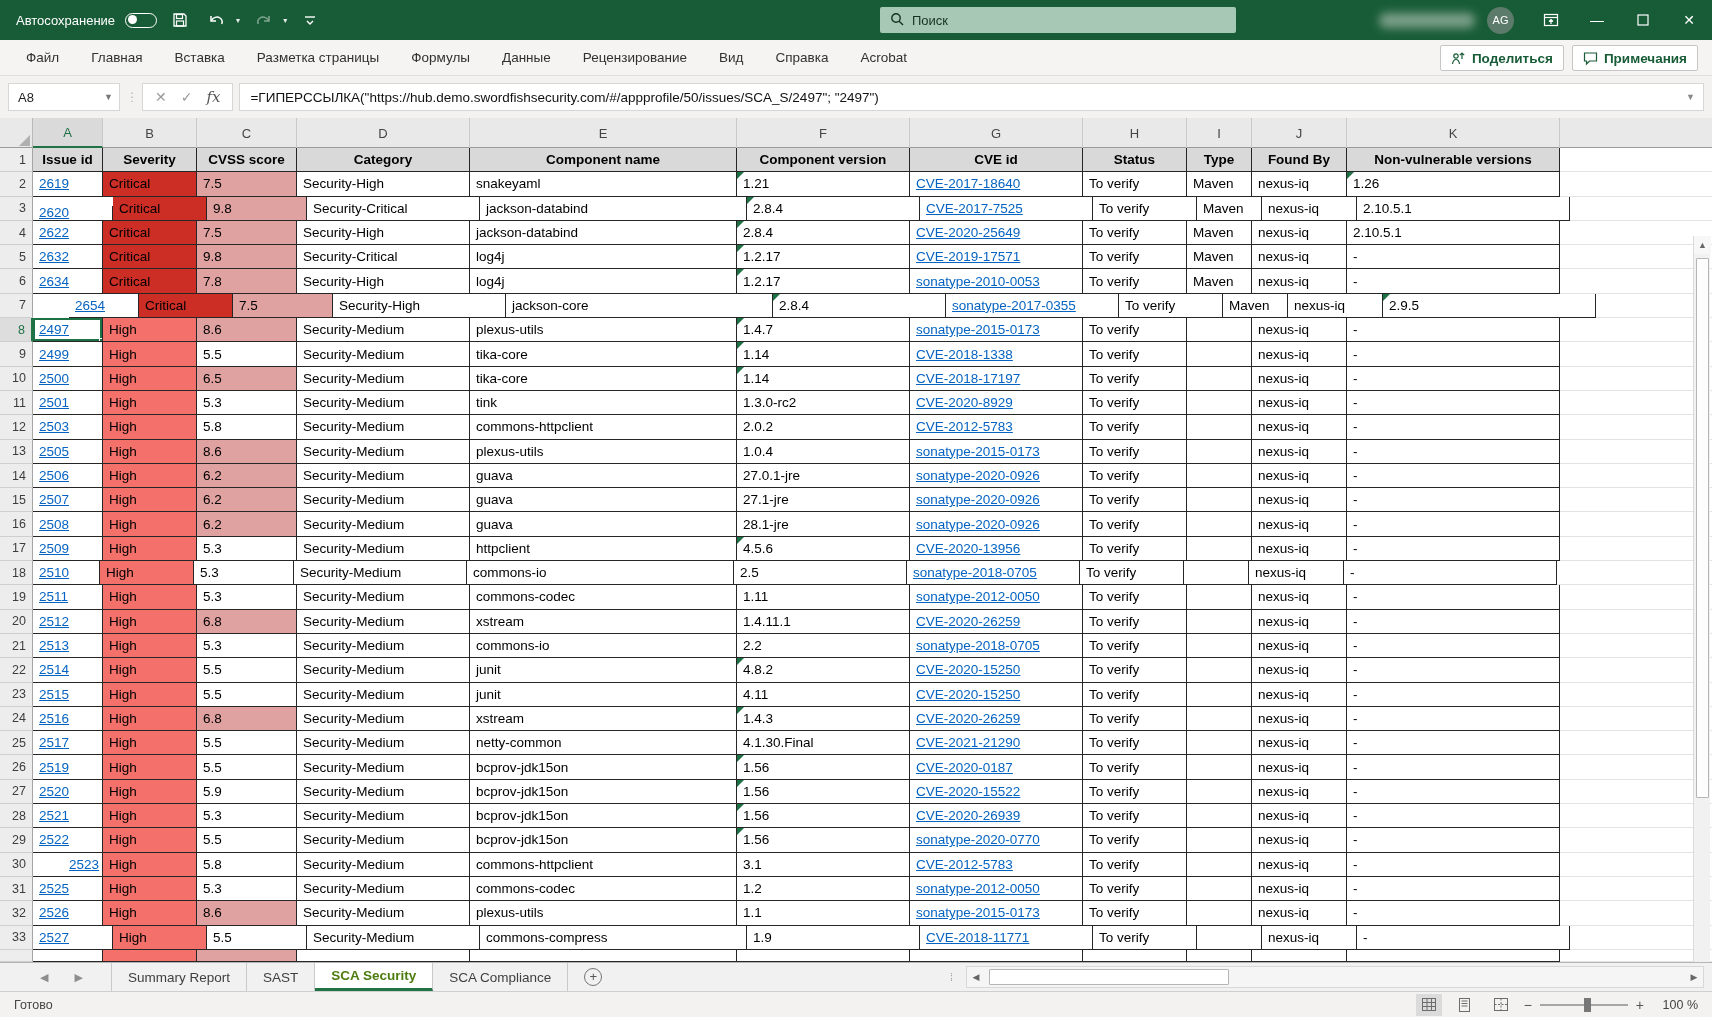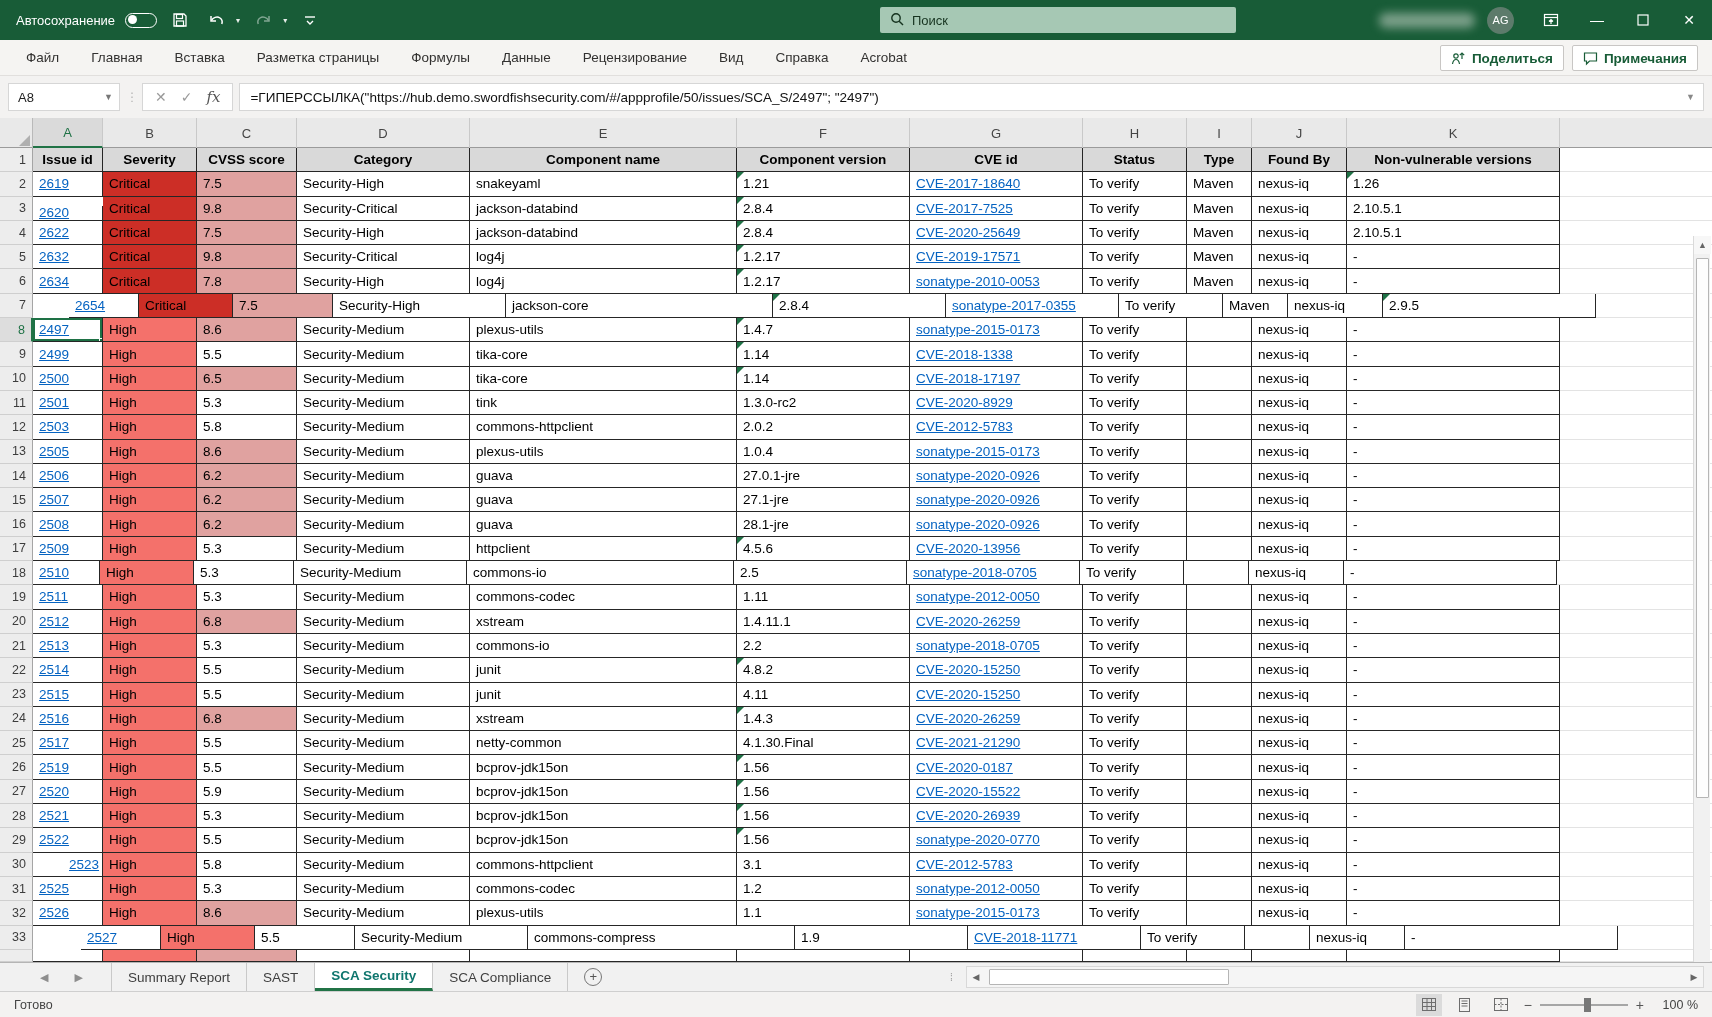--- a/index.html
+++ b/index.html
@@ -69,21 +69,21 @@
   .vscroll { position:absolute; right:2px; top:118px; width:17px; height:844px; background:#F1F1F1; border-left:1px solid #DADADA; }
   .vs-arrow { width:17px; height:18px; display:flex; align-items:center; justify-content:center; color:#666; font-size:9px; background:#F7F7F7; }
   .vs-thumb { position:absolute; left:2px; top:22px; width:13px; height:540px; background:#FDFDFD; border:1px solid #B5B5B5; border-radius:1px; }
 
   
   .tabbar { position:absolute; left:0; top:962px; width:1712px; height:29px; background:#F1F1F1; border-top:1px solid #B5B5B5; display:flex; align-items:stretch; }
   .nav-arrows { display:flex; align-items:center; gap:26px; padding:0 28px 0 40px; color:#8E8E8E; font-size:11px; }
   .stabs { display:flex; align-items:stretch; }
   .stab { display:flex; align-items:center; padding:0 16px; font-size:13.5px; color:#3f3f3f; border-right:1px solid #C9C9C9; white-space:nowrap; }
   .stab.first { border-left:1px solid #C9C9C9; }
-  .stab.active { background:#fff; color:#0f766e; font-weight:bold; border-bottom:3px solid #217346; }
+  .stab.active { background:#fff; color:#4d7c0f; font-weight:bold; border-bottom:3px solid #217346; }
   .addsheet { display:flex; align-items:center; margin-left:16px; }
   .addsheet .circ { width:18px; height:18px; border:1px solid #767676; border-radius:50%; color:#555; font-size:13px; line-height:16px; text-align:center; }
   .splitdots { position:absolute; left:950px; top:0; height:29px; display:flex; align-items:center; color:#9a9a9a; font-size:10px; letter-spacing:0; }
   .hscroll { position:absolute; left:966px; top:3px; width:738px; height:22px; background:#F5F5F5; border:1px solid #D8D8D8; display:flex; align-items:center; }
   .hs-arrow { width:18px; height:100%; display:flex; align-items:center; justify-content:center; color:#666; font-size:9px; }
   .hs-arrow.right { position:absolute; right:0; }
   .hs-thumb { position:absolute; left:22px; width:240px; height:16px; background:#FFFFFF; border:1px solid #B5B5B5; border-radius:1px; }
 
   
   .statusbar { position:absolute; left:0; top:991px; width:1712px; height:26px; background:#F3F2F1; border-top:1px solid #CFCFCF; display:flex; align-items:center; }
@@ -259,21 +259,21 @@
             <span class="lnk">CVE-2017-18640</span>
           </div>
           <div class="c" style="width: 104px;">To verify</div>
           <div class="c" style="width: 65px;">Maven</div>
           <div class="c" style="width: 95px;">nexus-iq</div>
           <div class="c" style="width: 213px;"><span class="tri"></span>1.26</div>
           <div class="sp"></div>
         </div>
         <div class="row">
           <div class="gut">3</div>
-          <div class="c" style="width: 70px; margin-top: 9px;">
+          <div class="c" style="width: 80px; margin-top: 9px;">
             <span class="lnk">2620</span>
           </div>
           <div class="c sev-crit" style="width: 94px;">Critical</div>
           <div class="c pink" style="width: 100px;">9.8</div>
           <div class="c" style="width: 173px;">Security-Critical</div>
           <div class="c" style="width: 267px;">jackson-databind</div>
           <div class="c" style="width: 173px;"><span class="tri"></span>2.8.4</div>
           <div class="c" style="width: 173px;">
             <span class="lnk">CVE-2017-7525</span>
           </div>
@@ -830,21 +830,21 @@
             <span class="lnk">sonatype-2015-0173</span>
           </div>
           <div class="c" style="width: 104px;">To verify</div>
           <div class="c" style="width: 65px;"></div>
           <div class="c" style="width: 95px;">nexus-iq</div>
           <div class="c" style="width: 213px;">-</div>
           <div class="sp"></div>
         </div>
         <div class="row">
           <div class="gut">33</div>
-          <div class="c" style="width: 80px; margin-left: 48px;">
+          <div class="c" style="width: 80px;">
             <span class="lnk">2527</span>
           </div>
           <div class="c sev-high" style="width: 94px;">High</div>
           <div class="c" style="width: 100px;">5.5</div>
           <div class="c" style="width: 173px;">Security-Medium</div>
           <div class="c" style="width: 267px;">commons-compress</div>
           <div class="c" style="width: 173px;">1.9</div>
           <div class="c" style="width: 173px;">
             <span class="lnk">CVE-2018-11771</span>
           </div>

